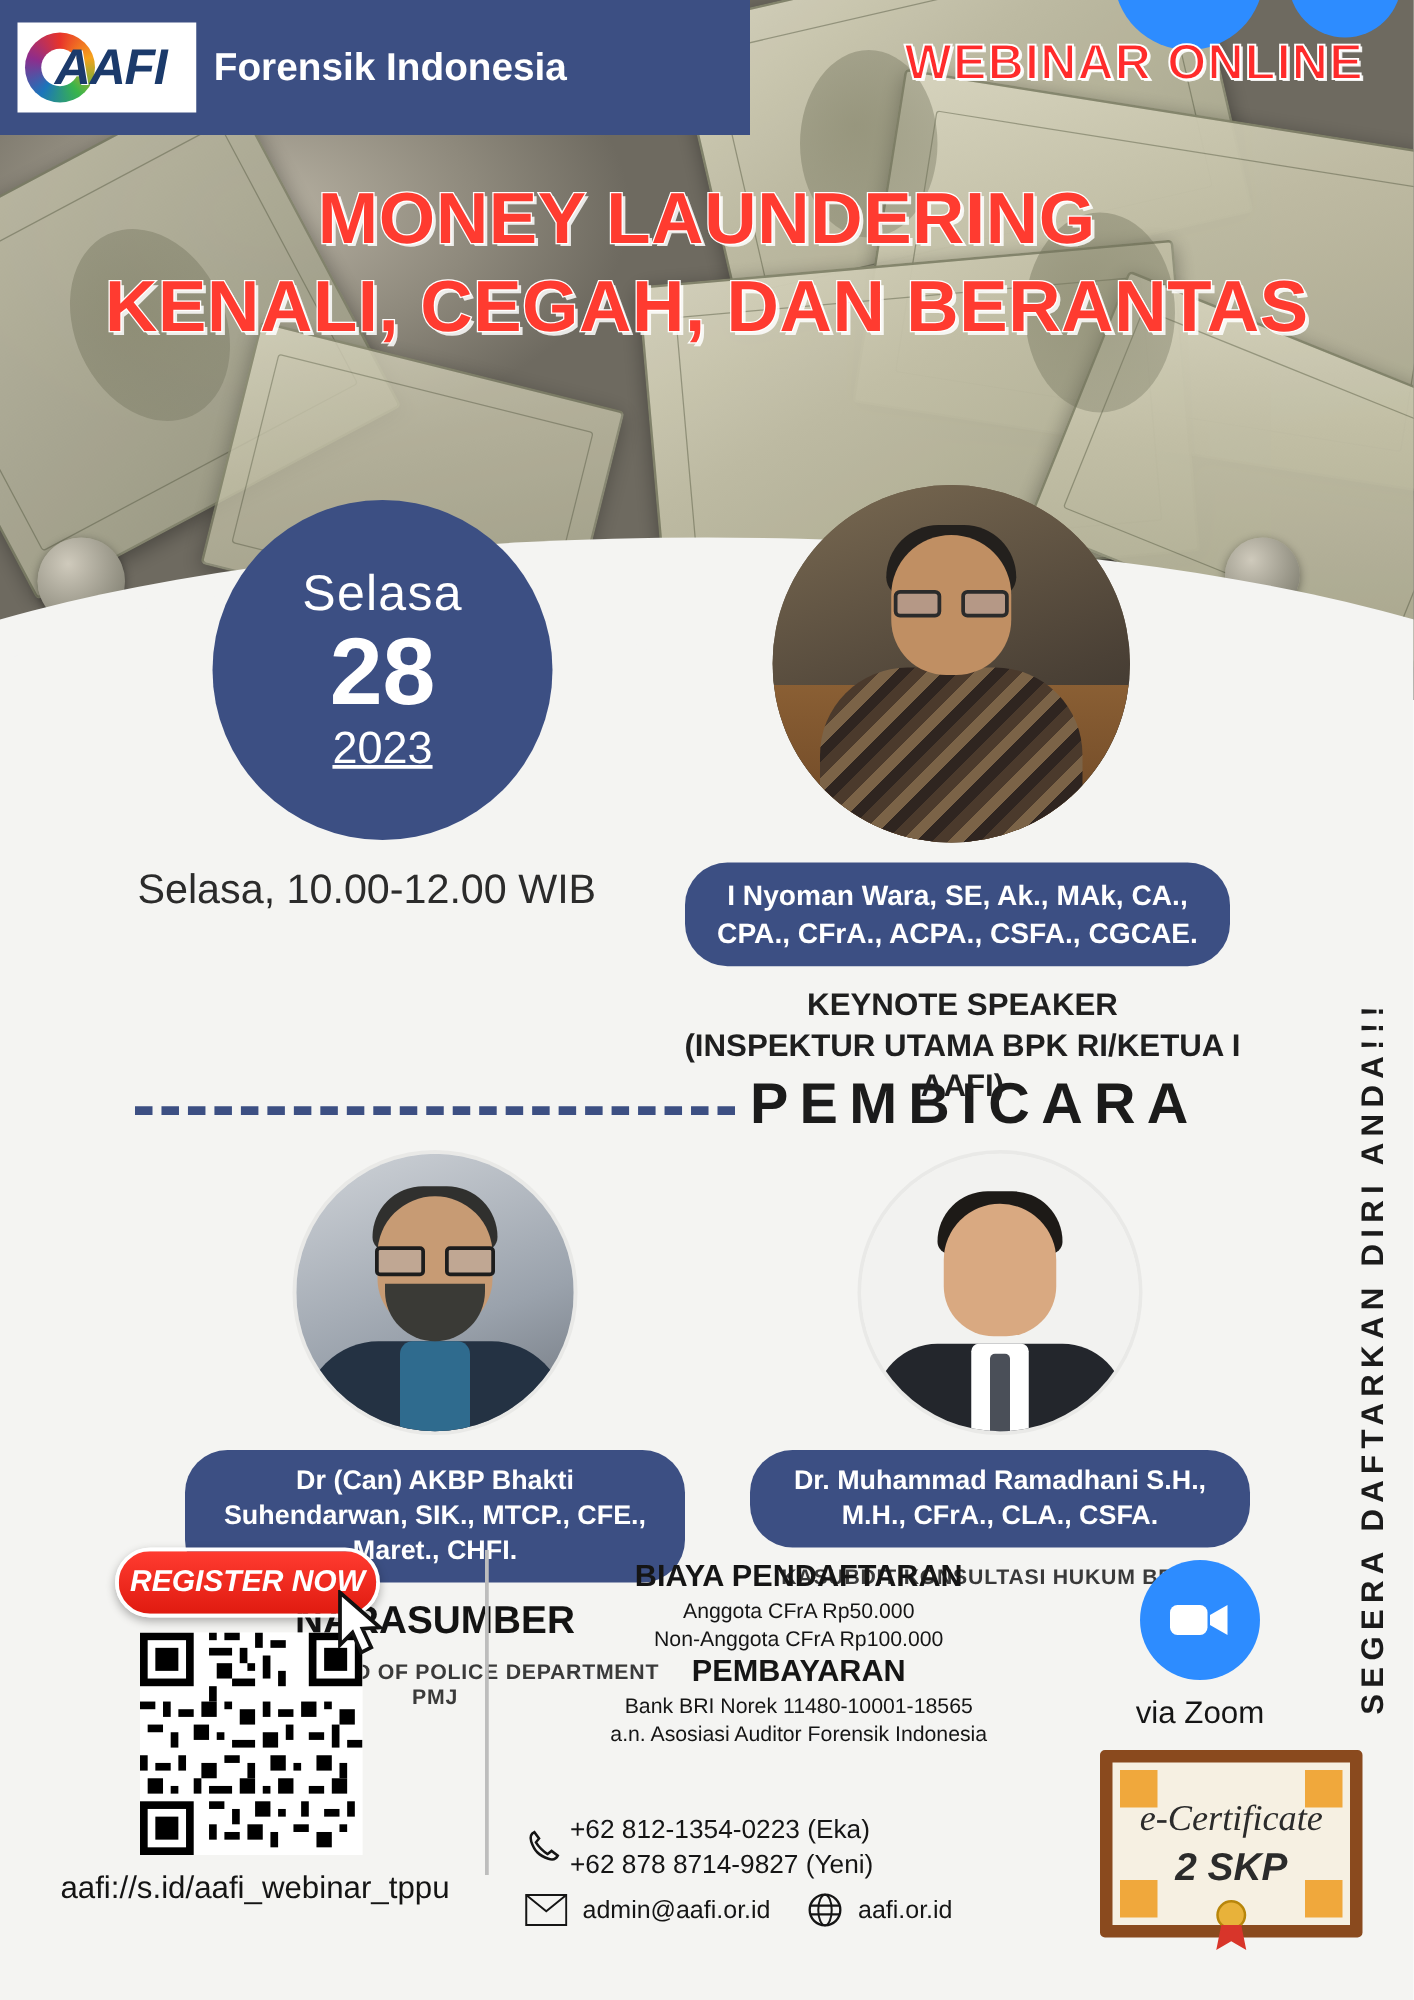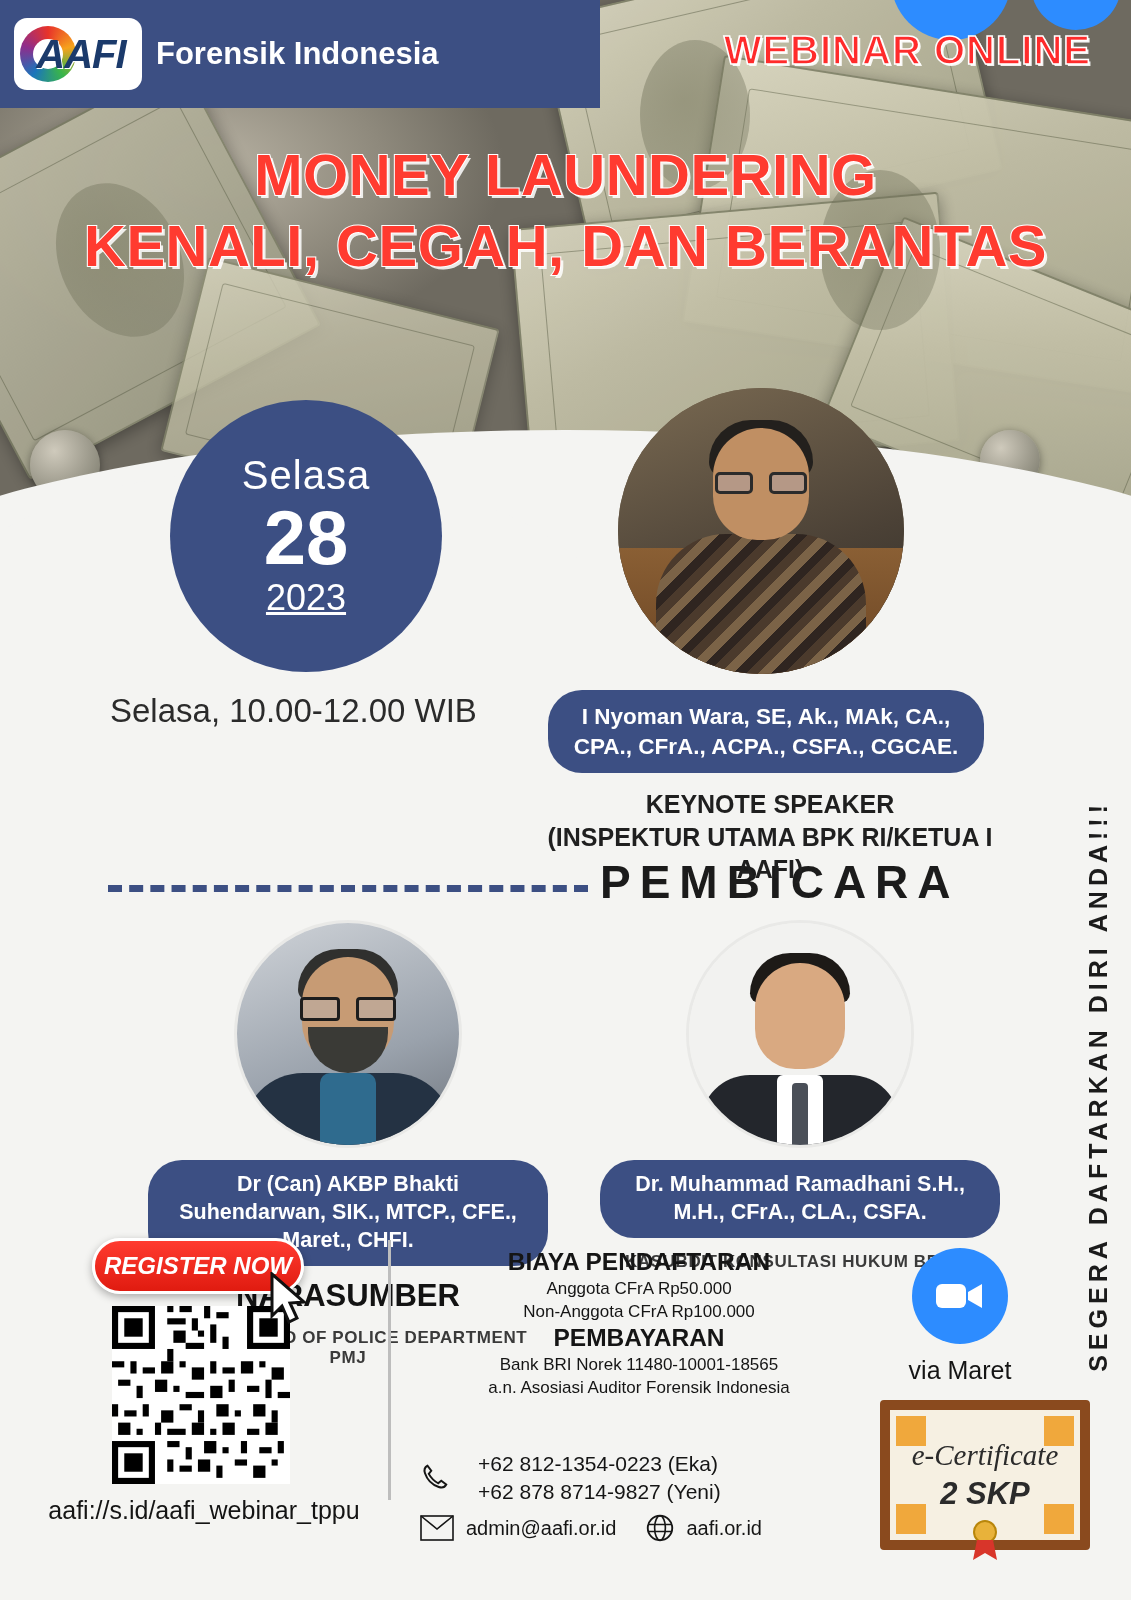--- a/index.html
+++ b/index.html
@@ -72,21 +72,21 @@
 
   
   .header-bar {
     position: absolute; left: 0; top: 0; width: 600px; height: 108px;
     background: #3c4f83;
     display: flex; align-items: center; gap: 14px;
     padding-left: 14px;
     z-index: 5;
   }
   .logo {
-    width: 128px; height: 72px; border-radius: 13px;
+    width: 143px; height: 72px; border-radius: 0;
     background: #ffffff;
     display: flex; align-items: center; justify-content: center;
     position: relative; overflow: hidden;
   }
   .logo .ring {
     position: absolute; left: 6px; top: 8px; width: 56px; height: 56px;
     border-radius: 50%;
     background: conic-gradient(#e8332a, #f6a21d, #39b54a, #1b75bb, #8e2d8c, #e8332a);
   }
   .logo .ring:after {
@@ -480,21 +480,21 @@
   <div class="info">
     <div class="hd">BIAYA PENDAFTARAN</div>
     <div class="ln">Anggota CFrA Rp50.000</div>
     <div class="ln">Non-Anggota CFrA Rp100.000</div>
     <div class="hd">PEMBAYARAN</div>
     <div class="ln">Bank BRI Norek 11480-10001-18565</div>
     <div class="ln">a.n. Asosiasi Auditor Forensik Indonesia</div>
   </div>
 
   <div class="contact">
-    <div style="display:flex;align-items:flex-start;gap:28px;">
+    <div style="display:flex;align-items:flex-start;gap:6px;">
       <svg width="30" height="30" viewBox="0 0 24 24" style="margin-top:10px;">
         <path d="M6 3 C4 4 3 6 4 9 C6 15 9 18 15 20 C18 21 20 20 21 18 L17 15 L14.5 17 C12 15.6 8.4 12 7 9.5 L9 7 Z" fill="none" stroke="#151515" stroke-width="1.6"></path>
       </svg>
       <div>
         <div style="font-size:21px;">+62 812-1354-0223 (Eka)</div>
         <div style="font-size:21px;margin-top:4px;">+62 878 8714-9827 (Yeni)</div>
       </div>
     </div>
     <div class="row2">
       <span style="display:flex;align-items:center;gap:12px;">
@@ -515,21 +515,21 @@
     </div>
   </div>
 
   <div class="zoom-block">
     <div class="zoom-circle">
       <svg width="52" height="34" viewBox="0 0 52 34">
         <rect x="2" y="5" width="30" height="24" rx="6" fill="#ffffff"></rect>
         <path d="M34 13 L48 5 L48 29 L34 21 Z" fill="#ffffff"></path>
       </svg>
     </div>
-    <div class="zoom-label">via Maret</div>
+    <div class="zoom-label">via Zoom</div>
   </div>
 
   <div class="cert">
     <div class="corner c-tl"></div>
       <div class="corner c-tr"></div>
     <div class="corner c-bl"></div>
       <div class="corner c-br"></div>
     <div class="c1">e-Certificate</div>
     <div class="c2">2 SKP</div>
     <svg class="ribbon" viewBox="0 0 44 44">

